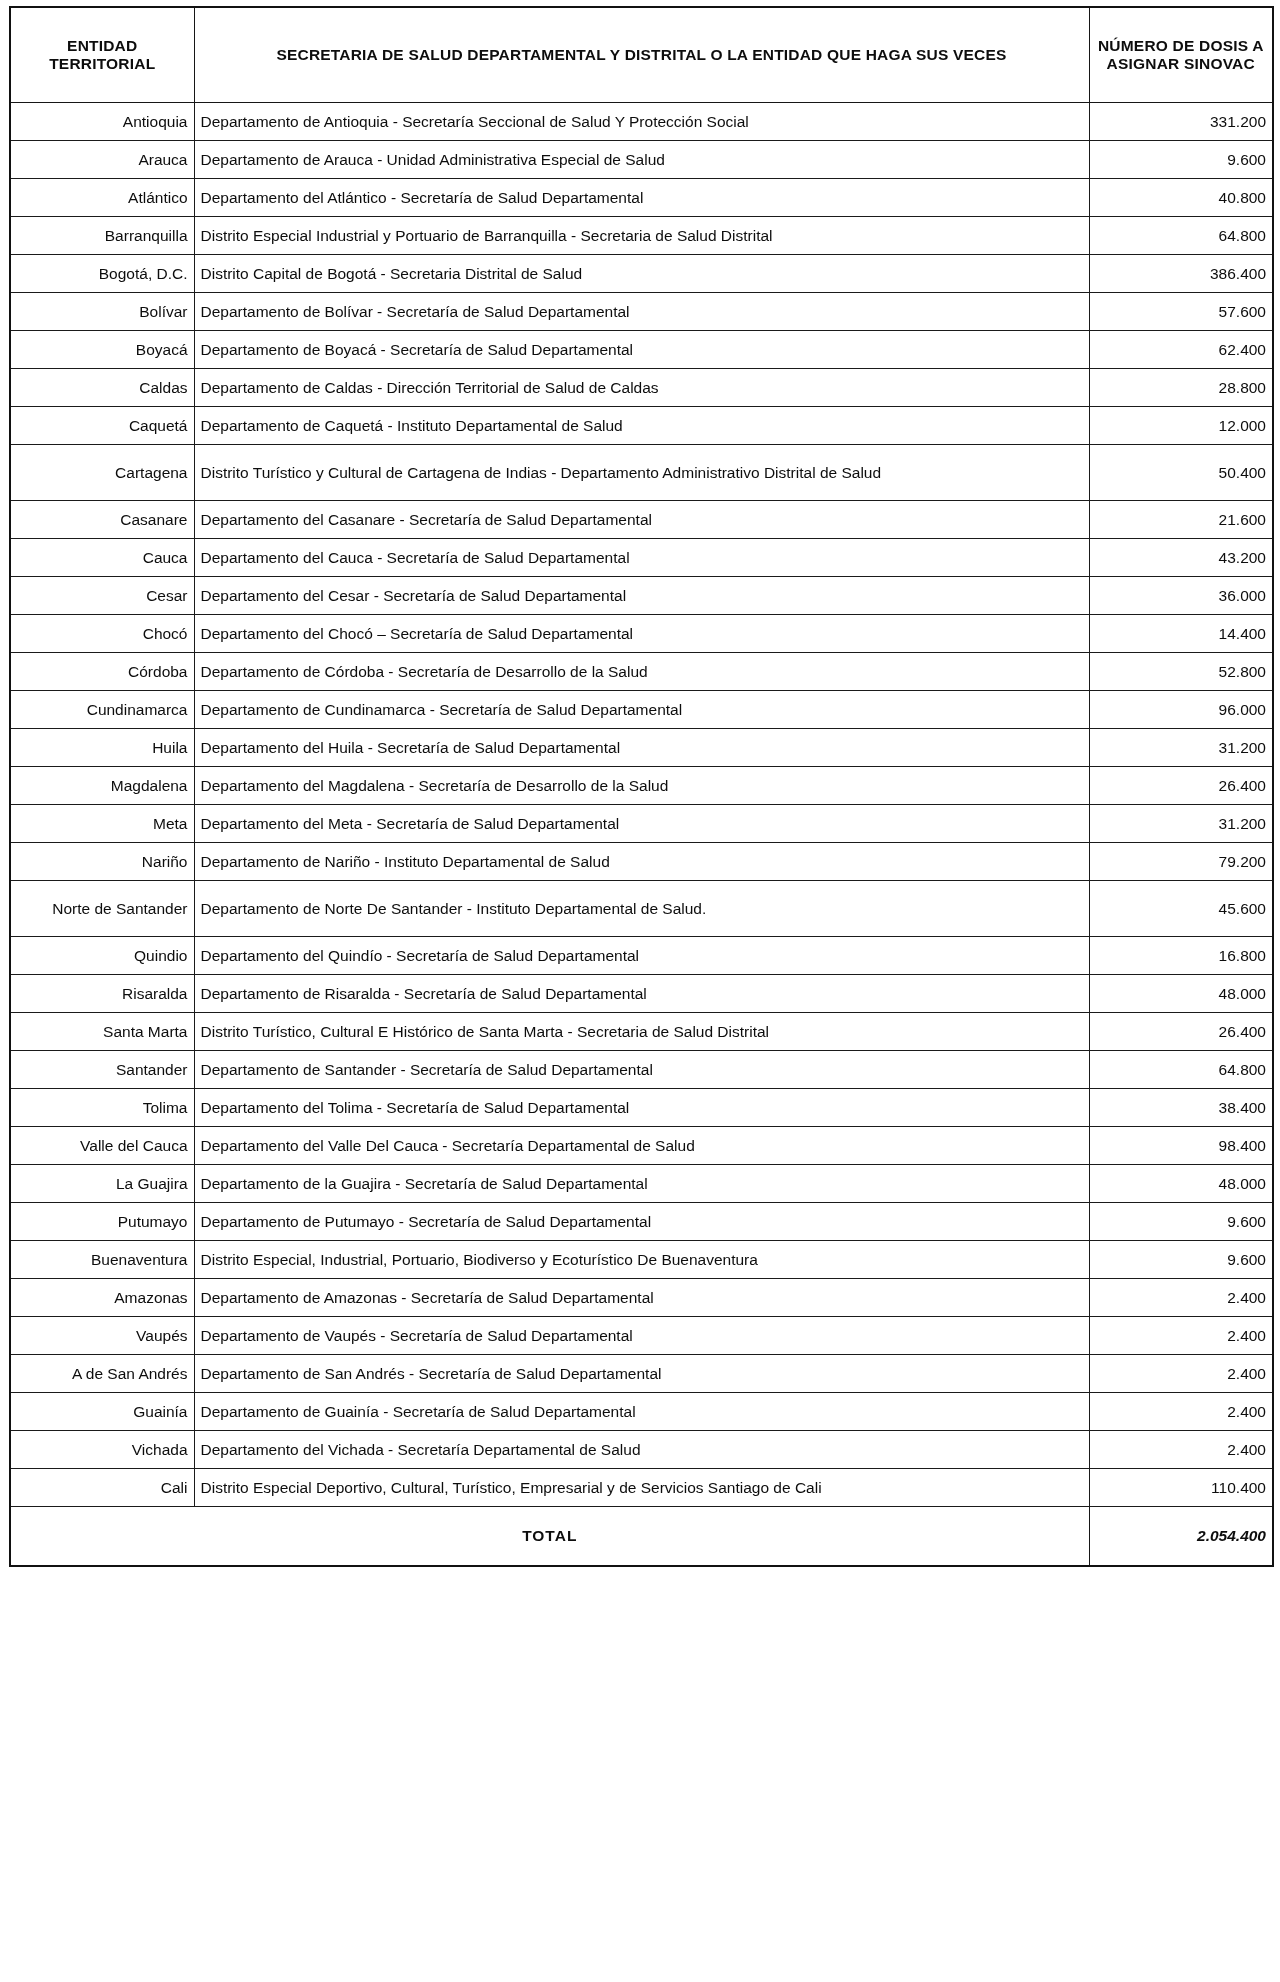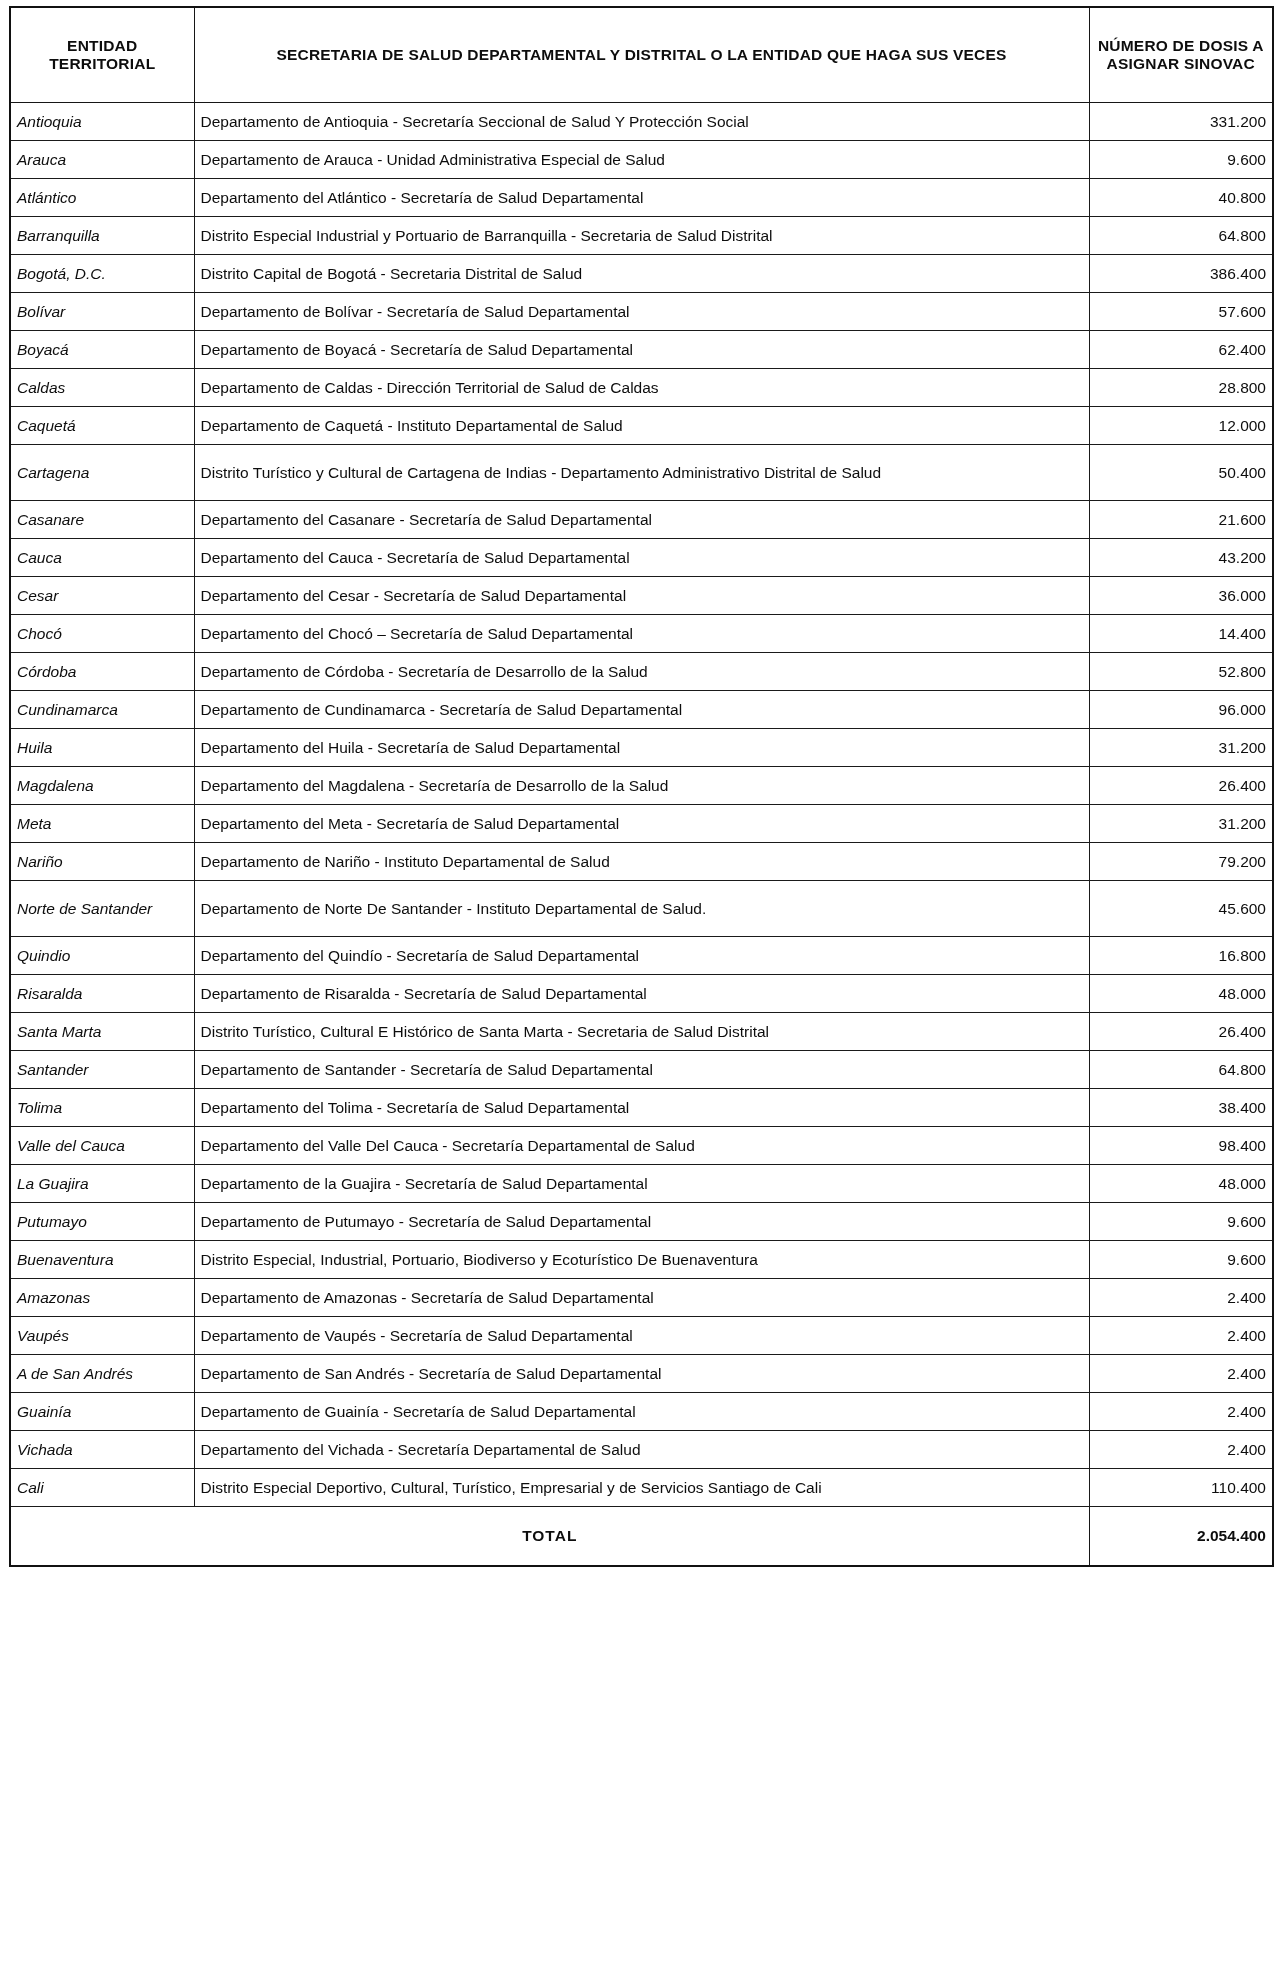--- a/index.html
+++ b/index.html
@@ -56,23 +56,22 @@
     padding-top: 7px;
     padding-bottom: 7px;
     border-bottom-width: 2.4px;
   }
   th.th-entity    { height: 86px; }
   th.th-secretary { height: 86px; padding-left: 10px; padding-right: 10px; }
   th.th-doses     { height: 86px; font-size: 15.4px; line-height: 1.24; margin-top: 24px; }
 
   
   td.c-entity {
-    text-align: left;
+    text-align: right;
     font-size: 15.6px;
-    font-style: italic;
   }
   td.c-secretary {
     text-align: left;
     font-size: 15.4px;
     padding-left: 8px;
     padding-right: 8px;
   }
   td.c-doses {
     text-align: right;
     font-size: 15.8px;
@@ -92,20 +91,21 @@
   td.total-label {
     text-align: center;
     font-size: 21px;
     letter-spacing: 1px;
   }
   td.total-value {
     text-align: right;
     font-size: 19px;
     padding-right: 12px;
     white-space: nowrap;
+    font-style: italic;
   }
 
   
   table.dose-table tbody td { border-color: #1a1a1a; }
 </style>
 </head>
 <body>
 
 <div class="page">
 

